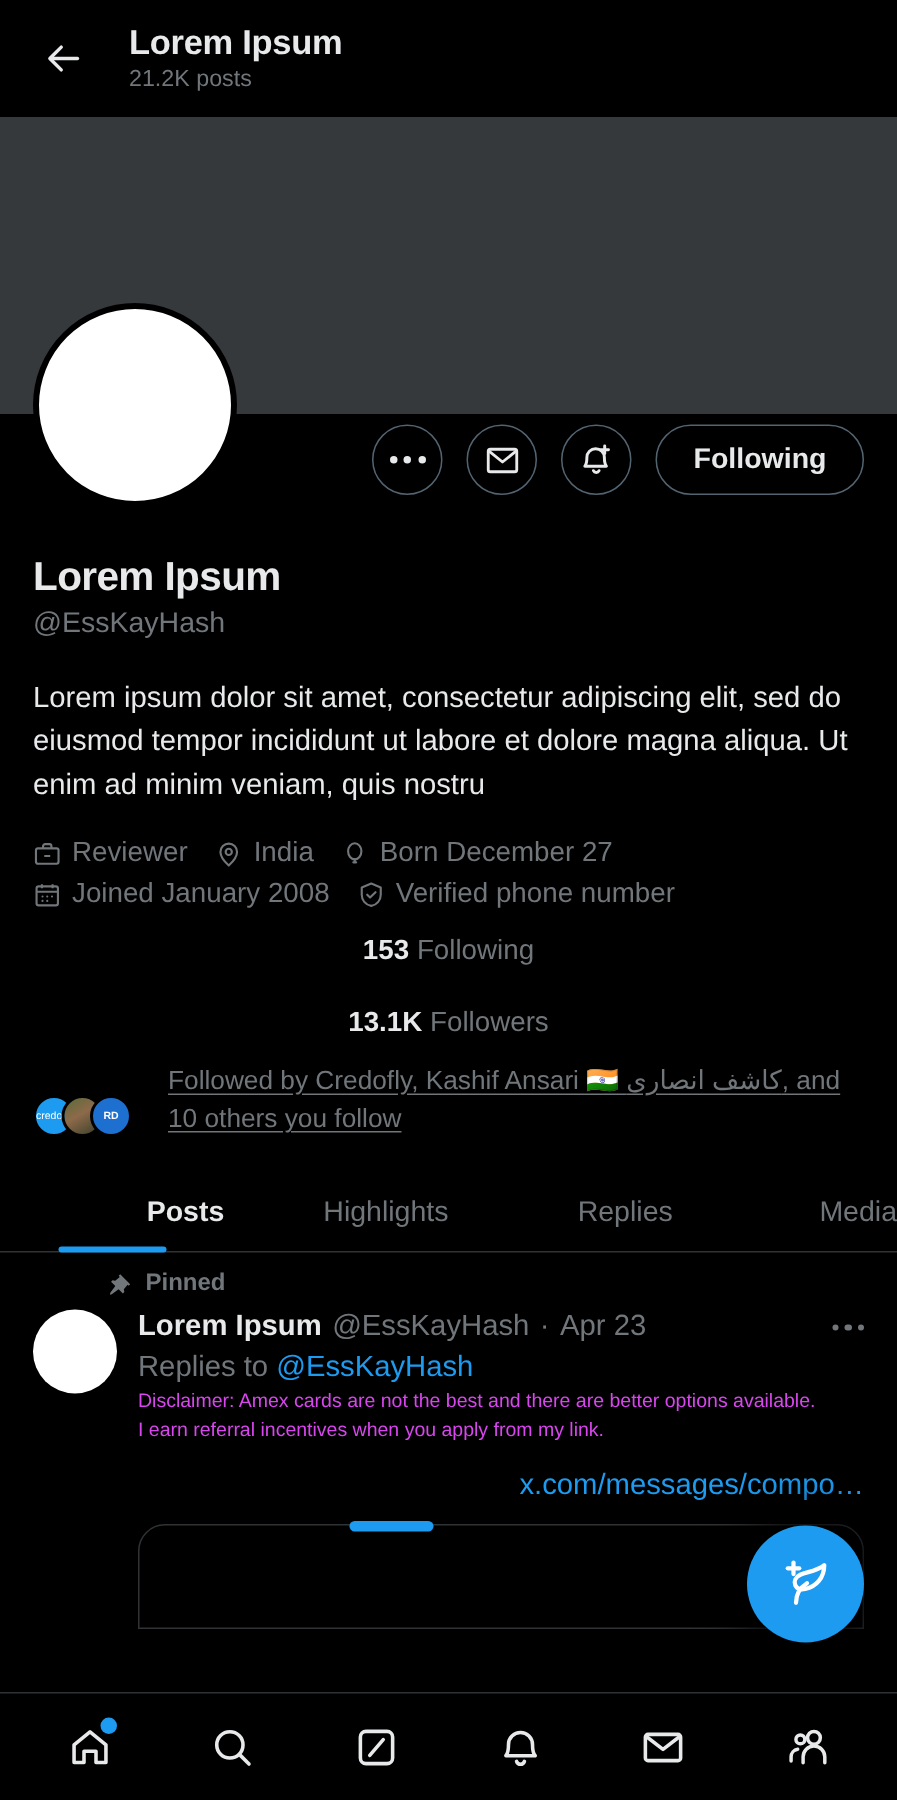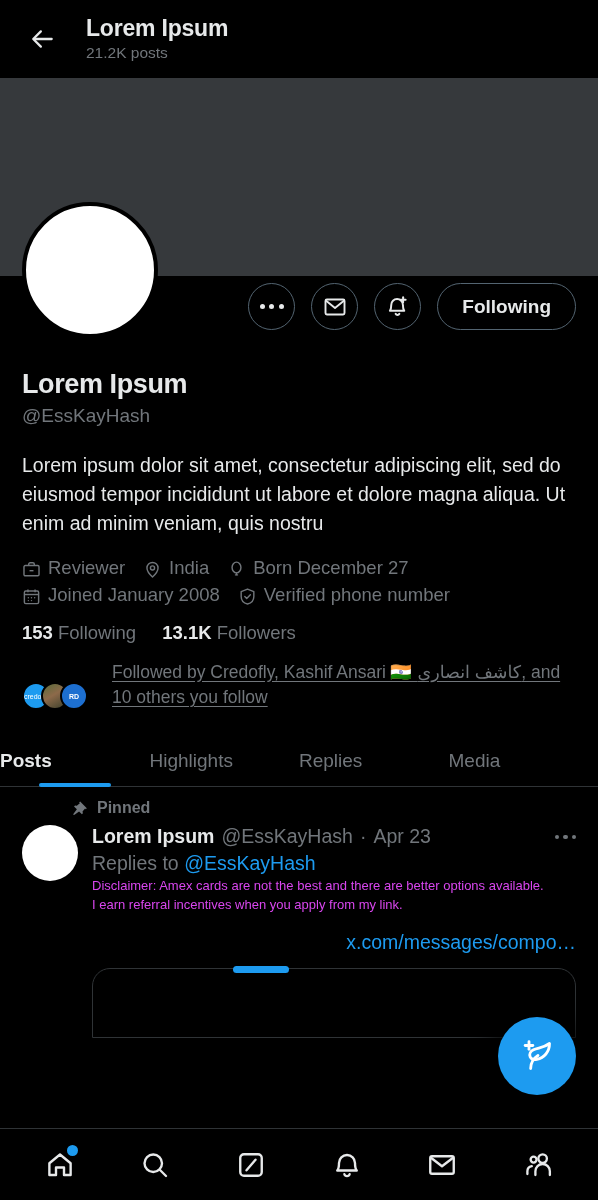--- a/index.html
+++ b/index.html
@@ -50,21 +50,21 @@
   .display-name { font-size: 27px; font-weight: 800; color:#e7e9ea; letter-spacing:-0.4px; line-height:1.2; }
   .handle { font-size: 19px; color:#71767b; margin-top: 4px; line-height:1.3; }
 
   .bio { padding: 22px 16px 0 22px; font-size: 19.5px; line-height: 1.48; color:#e7e9ea; }
 
   .meta { padding: 14px 22px 0 22px; }
   .meta-row { display:flex; flex-wrap:wrap; align-items:center; gap: 4px 18px; margin-top: 5px; }
   .meta-item { display:flex; align-items:flex-end; gap:7px; color:#71767b; font-size: 18.5px; white-space:nowrap; }
   .meta-item svg { flex:none; display:block; }
 
-  .counts { padding: 16px 22px 0 22px; display:flex; gap: 26px; align-items:center; }
+  .counts { padding: 16px 22px 0 22px; display:flex; gap: 26px; align-items:center;flex-direction:column; }
   .count { font-size: 18.5px; color:#71767b; }
   .count b { color:#e7e9ea; font-weight:700; }
 
   
   .followed { padding: 16px 22px 0 22px; display:flex; align-items:flex-end; gap: 24px; }
   .facepile { display:flex; flex:none; margin-top:2px; }
   .facepile span {
     width: 28px; height: 28px; border-radius:50%;
     border:2px solid #000; margin-left:-9px; display:block;
     font-size:7px; color:#fff; text-align:center; line-height:26px; overflow:hidden;
@@ -74,21 +74,21 @@
   .fp1 { background:#1d9bf0; }
   .fp2 { background: linear-gradient(150deg,#5a6b3a 0%, #8d6a4a 45%, #3a3f2b 100%); }
   .fp3 { background:#1d6fd0; font-weight:700; }
   .followed-text {
     font-size: 17.5px; color:#71767b; line-height: 1.45;
     text-decoration: underline; text-underline-offset: 3px;
   }
 
   
   .tabs { display:flex; margin-top: 24px; border-bottom:1px solid #2f3336; }
-  .tab { flex:1; text-align:left; padding: 16px 0 14px 0; position:relative; font-size: 19px; color:#71767b; }
+  .tab { flex:1; text-align:right; padding: 16px 0 14px 0; position:relative; font-size: 19px; color:#71767b; }
   .tab.active { color:#e7e9ea; font-weight:700; }
   .tab .underline {
     position:absolute; bottom:-1px; left:50%; transform:translateX(-50%);
     width: 72px; height: 4.5px; border-radius:3px; background:#1d9bf0;
   }
 
   
   .post { padding: 12px 22px 0 22px; }
   .pinned-row { display:flex; align-items:center; gap:10px; margin-left: 48px; }
   .pinned-label { font-size: 16px; font-weight:700; color:#71767b; }

